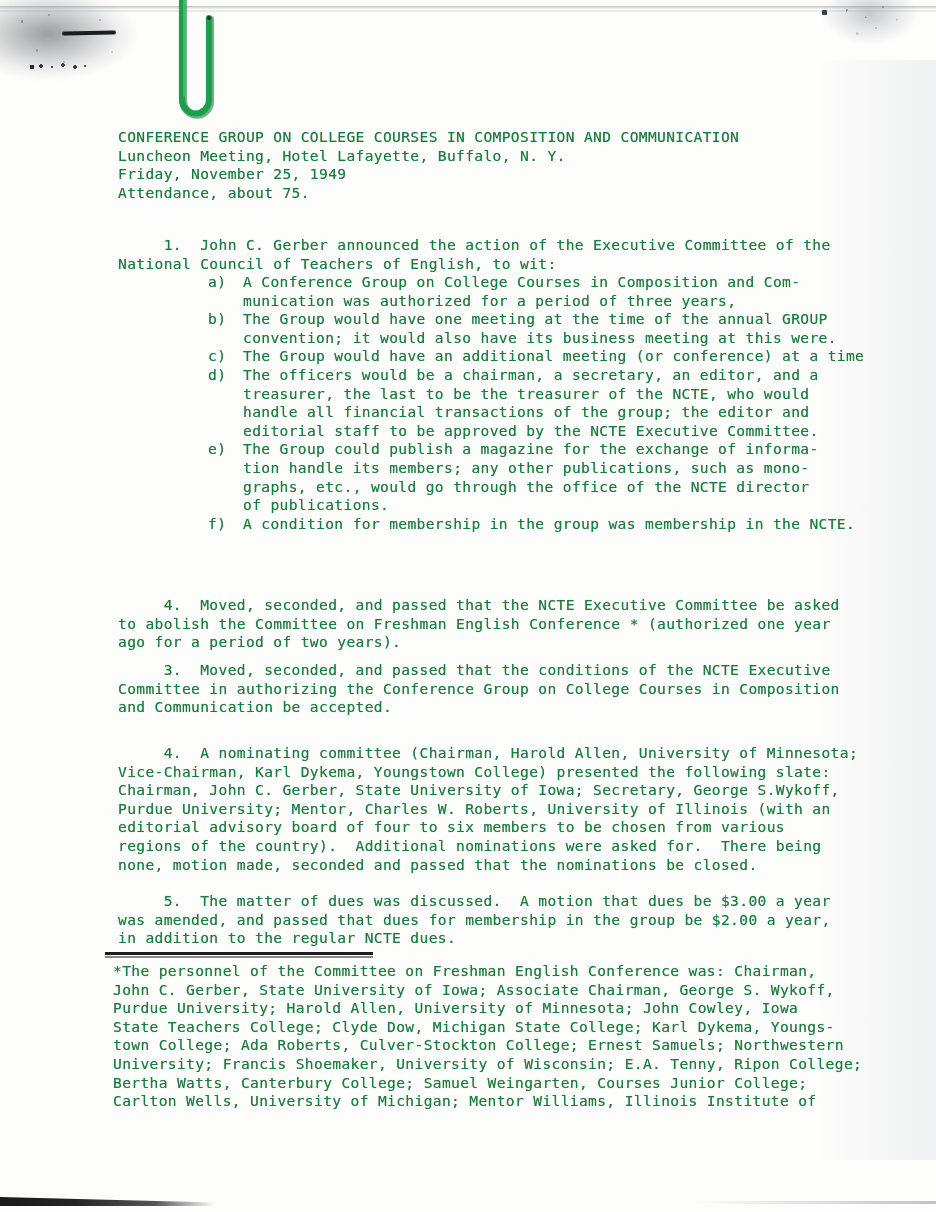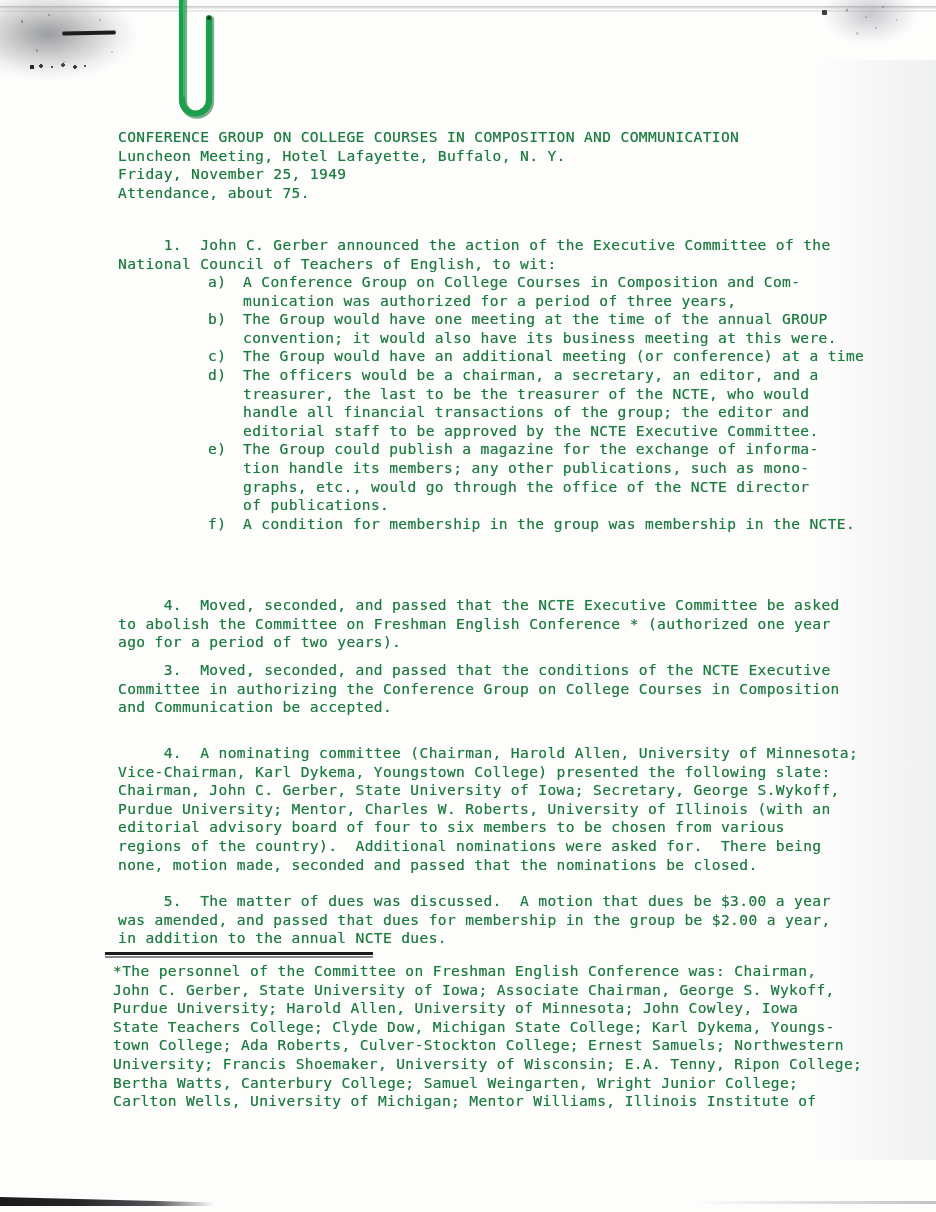--- a/index.html
+++ b/index.html
@@ -319,30 +319,30 @@
       <span class="tl">Chairman, John C. Gerber, State University of Iowa; Secretary, George S.Wykoff,</span>
       <span class="tl">Purdue University; Mentor, Charles W. Roberts, University of Illinois (with an</span>
       <span class="tl">editorial advisory board of four to six members to be chosen from various</span>
       <span class="tl">regions of the country).  Additional nominations were asked for.  There being</span>
       <span class="tl">none, motion made, seconded and passed that the nominations be closed.</span>
     </div>
 
     <div class="blk para5">
       <span class="tl">     5.  The matter of dues was discussed.  A motion that dues be $3.00 a year</span>
       <span class="tl">was amended, and passed that dues for membership in the group be $2.00 a year,</span>
-      <span class="tl">in addition to the annual NCTE dues.</span>
+      <span class="tl">in addition to the regular NCTE dues.</span>
     </div>
 
     <div class="rule"></div>
 
     <div class="blk footnote">
       <span class="tl">*The personnel of the Committee on Freshman English Conference was: Chairman,</span>
       <span class="tl">John C. Gerber, State University of Iowa; Associate Chairman, George S. Wykoff,</span>
       <span class="tl">Purdue University; Harold Allen, University of Minnesota; John Cowley, Iowa</span>
       <span class="tl">State Teachers College; Clyde Dow, Michigan State College; Karl Dykema, Youngs-</span>
       <span class="tl">town College; Ada Roberts, Culver-Stockton College; Ernest Samuels; Northwestern</span>
       <span class="tl">University; Francis Shoemaker, University of Wisconsin; E.A. Tenny, Ripon College;</span>
-      <span class="tl">Bertha Watts, Canterbury College; Samuel Weingarten, Wright Junior College;</span>
+      <span class="tl">Bertha Watts, Canterbury College; Samuel Weingarten, Courses Junior College;</span>
       <span class="tl">Carlton Wells, University of Michigan; Mentor Williams, Illinois Institute of</span>
     </div>
 
   </div>
 </div>
 
 </body></html>

